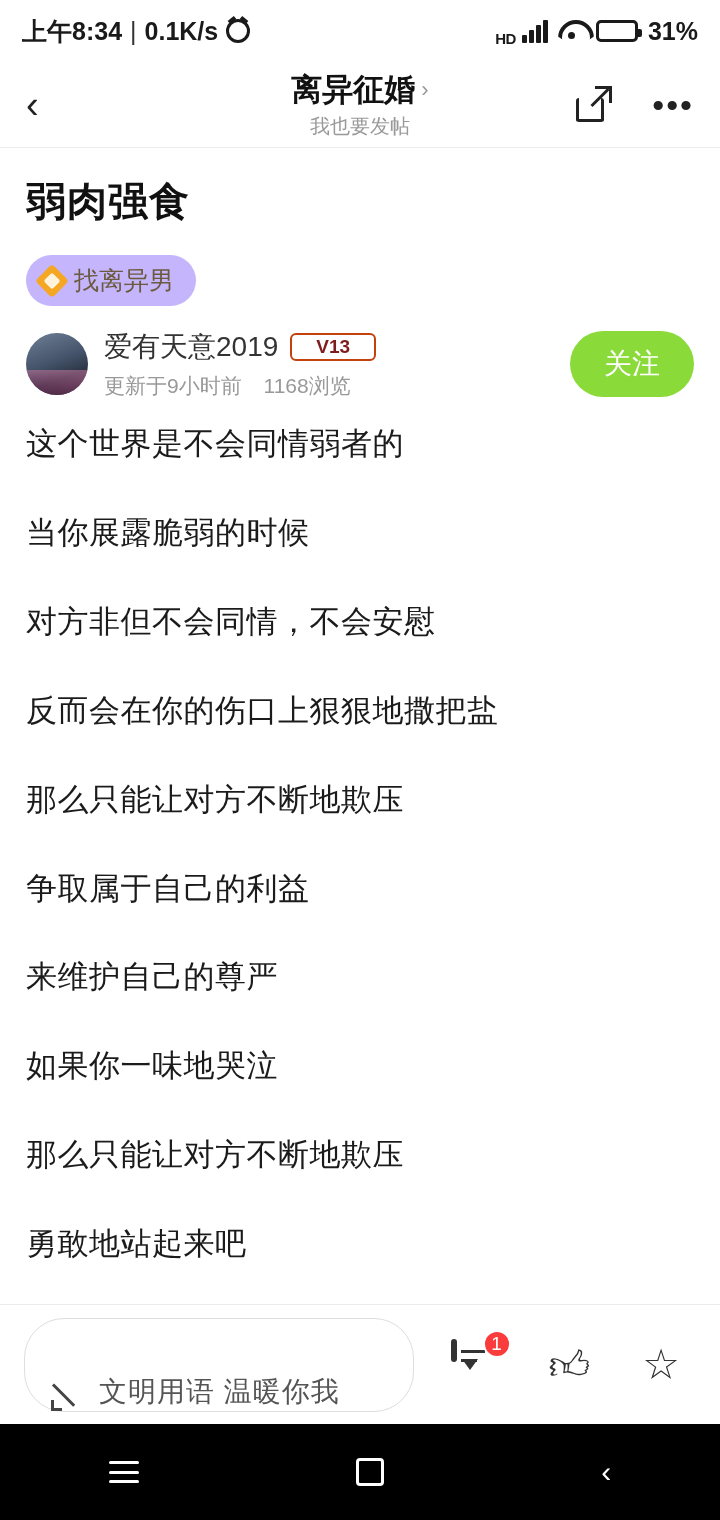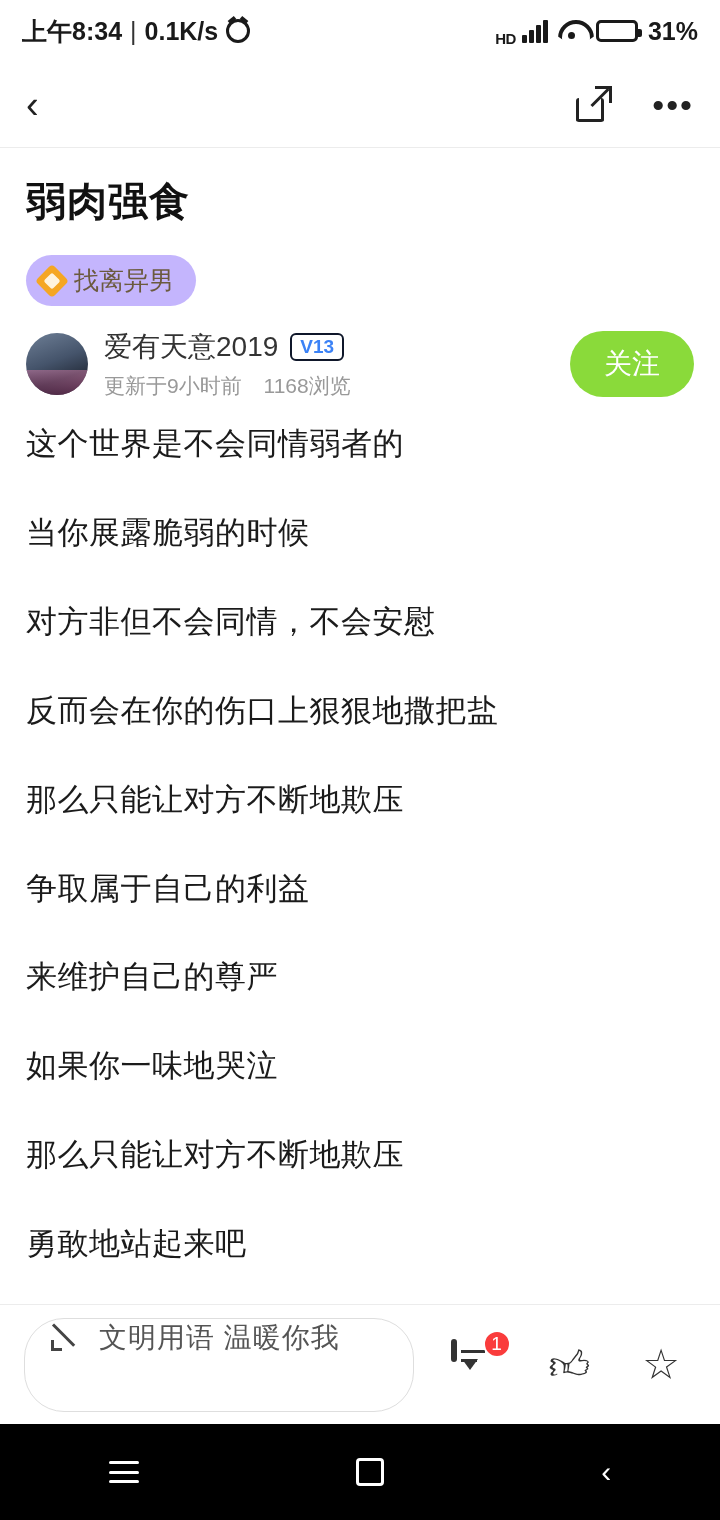--- a/index.html
+++ b/index.html
@@ -280,25 +280,25 @@
   .author-name-row {
     display: flex;
     align-items: center;
     gap: 12px;
   }
   .author-name {
     font-size: 28px;
     color: #333;
   }
   .level-badge {
-    border: 2px solid #0f172a;
-    color: #3b82f6;
+    border: 2px solid #c2410c;
+    color: #7f1d1d;
     font-size: 19px;
     border-radius: 6px;
-    padding: 1px 8px;
+    padding: 1px 24px;
     font-weight: bold;
   }
   .author-meta {
     font-size: 21px;
     color: #999;
     margin-top: 6px;
   }
   .author-meta span { margin-right: 16px; }
   .follow-btn {
     margin-left: auto;
@@ -338,21 +338,21 @@
     border-top: 1px solid #ececec;
     background: #fff;
     gap: 18px;
   }
   .comment-box {
     flex: 1 1 auto;
     height: 94px;
     border: 1px solid #dedede;
     border-radius: 40px;
     display: flex;
-    align-items: flex-start;
+    align-items: flex-end;
     padding: 0 26px;
     gap: 16px;
     max-width: 390px;
   }
   .pencil {
     width: 32px; height: 32px;
     position: relative;
   }
   .pencil::before {
     content: "";
@@ -479,20 +479,27 @@
       <span class="wifi">
           <span class="dot"></span>
         </span>
       <span class="battery"><span class="fill"></span></span>
       <span>31%</span>
     </div>
   </div>
 
   <div class="navbar">
     <div class="nav-back">‹</div>
+    <div class="nav-center">
+      <div class="nav-title-row">
+        <span class="nav-title">离异征婚</span>
+        <span class="nav-title-arrow">›</span>
+      </div>
+      <div class="nav-sub">我也要发帖</div>
+    </div>
     <div class="nav-right">
       <span class="share-icon">
         <span class="box2"></span>
           <span class="arrow"></span>
       </span>
       <span class="more-icon">•••</span>
     </div>
   </div>
 
   <div class="content">

